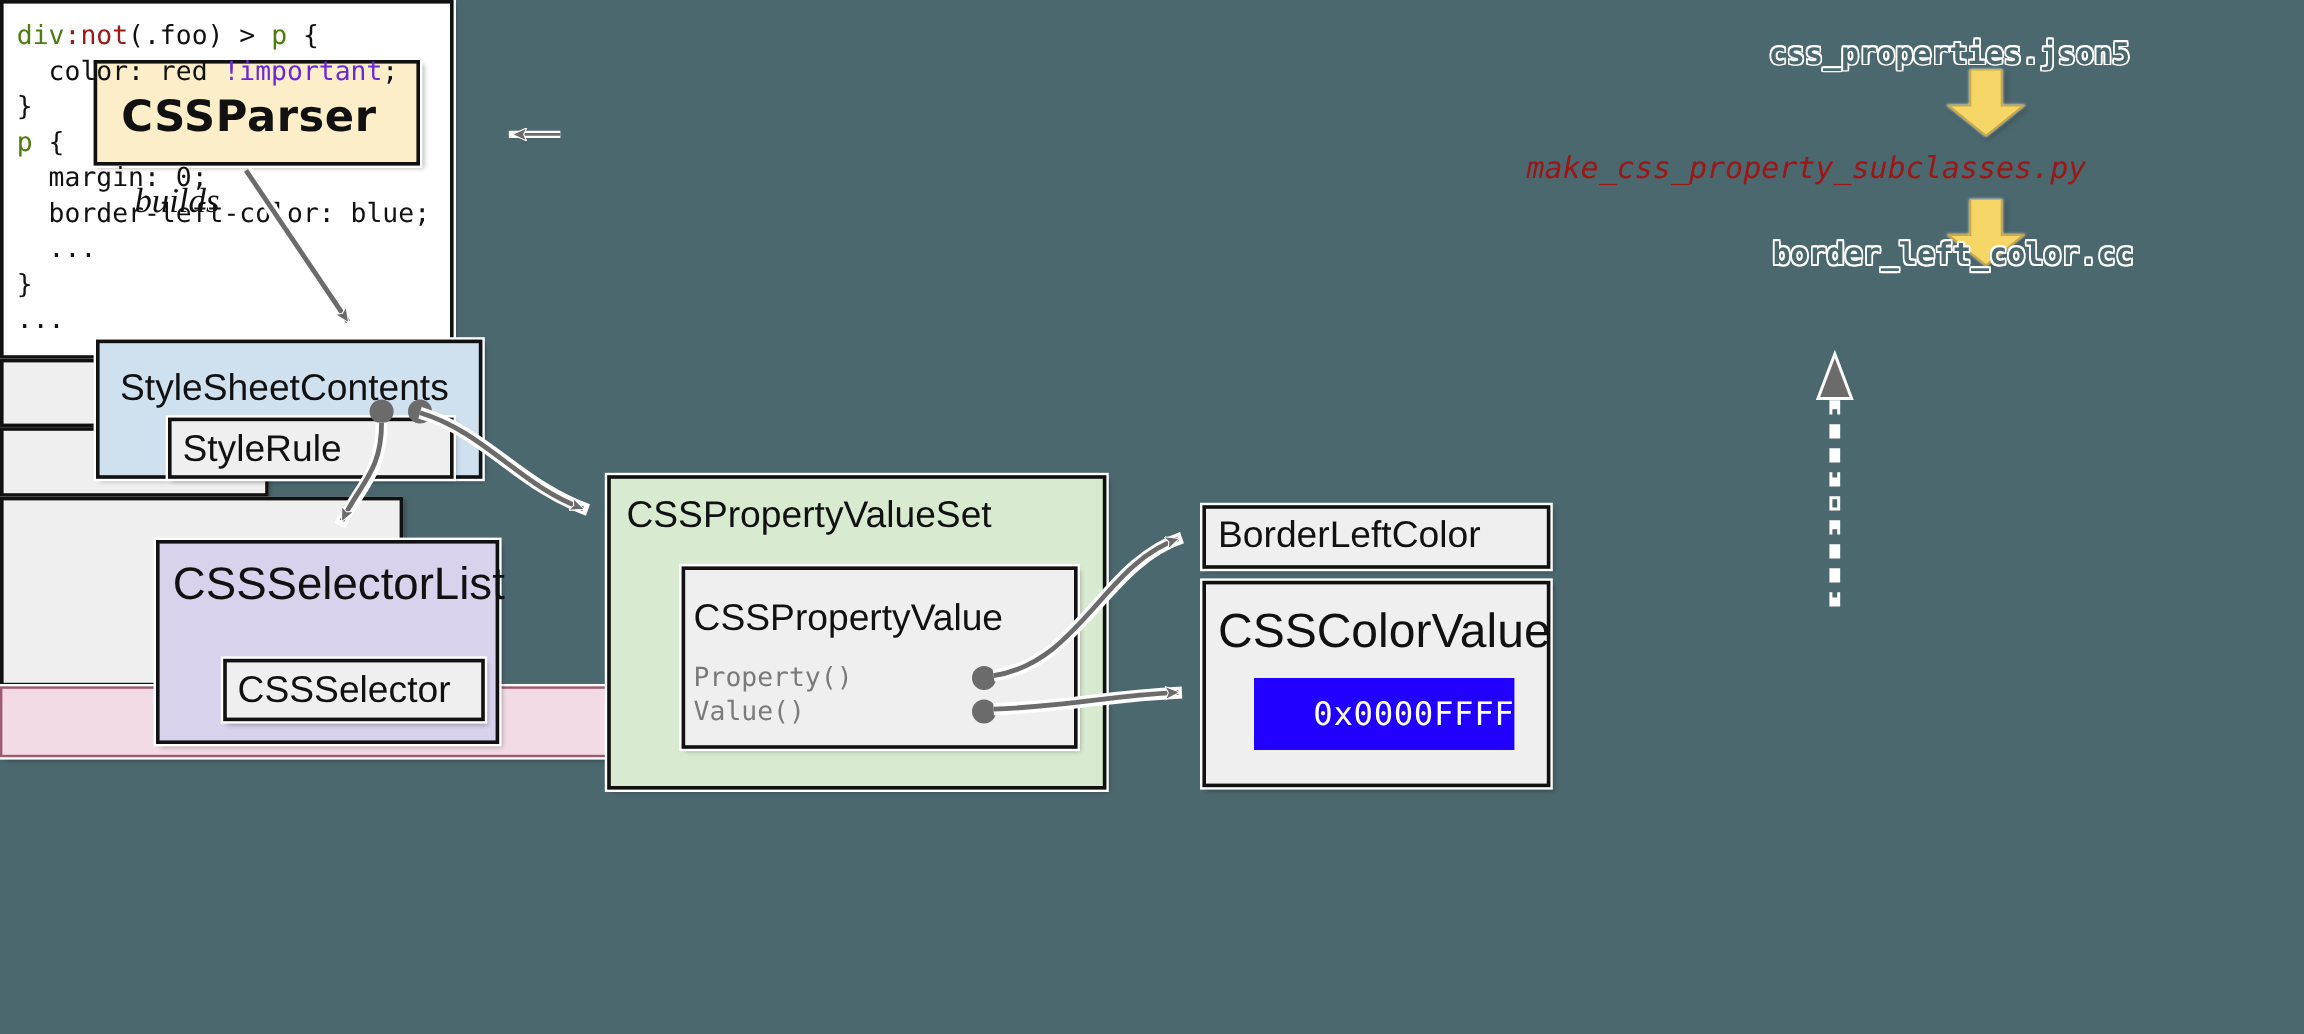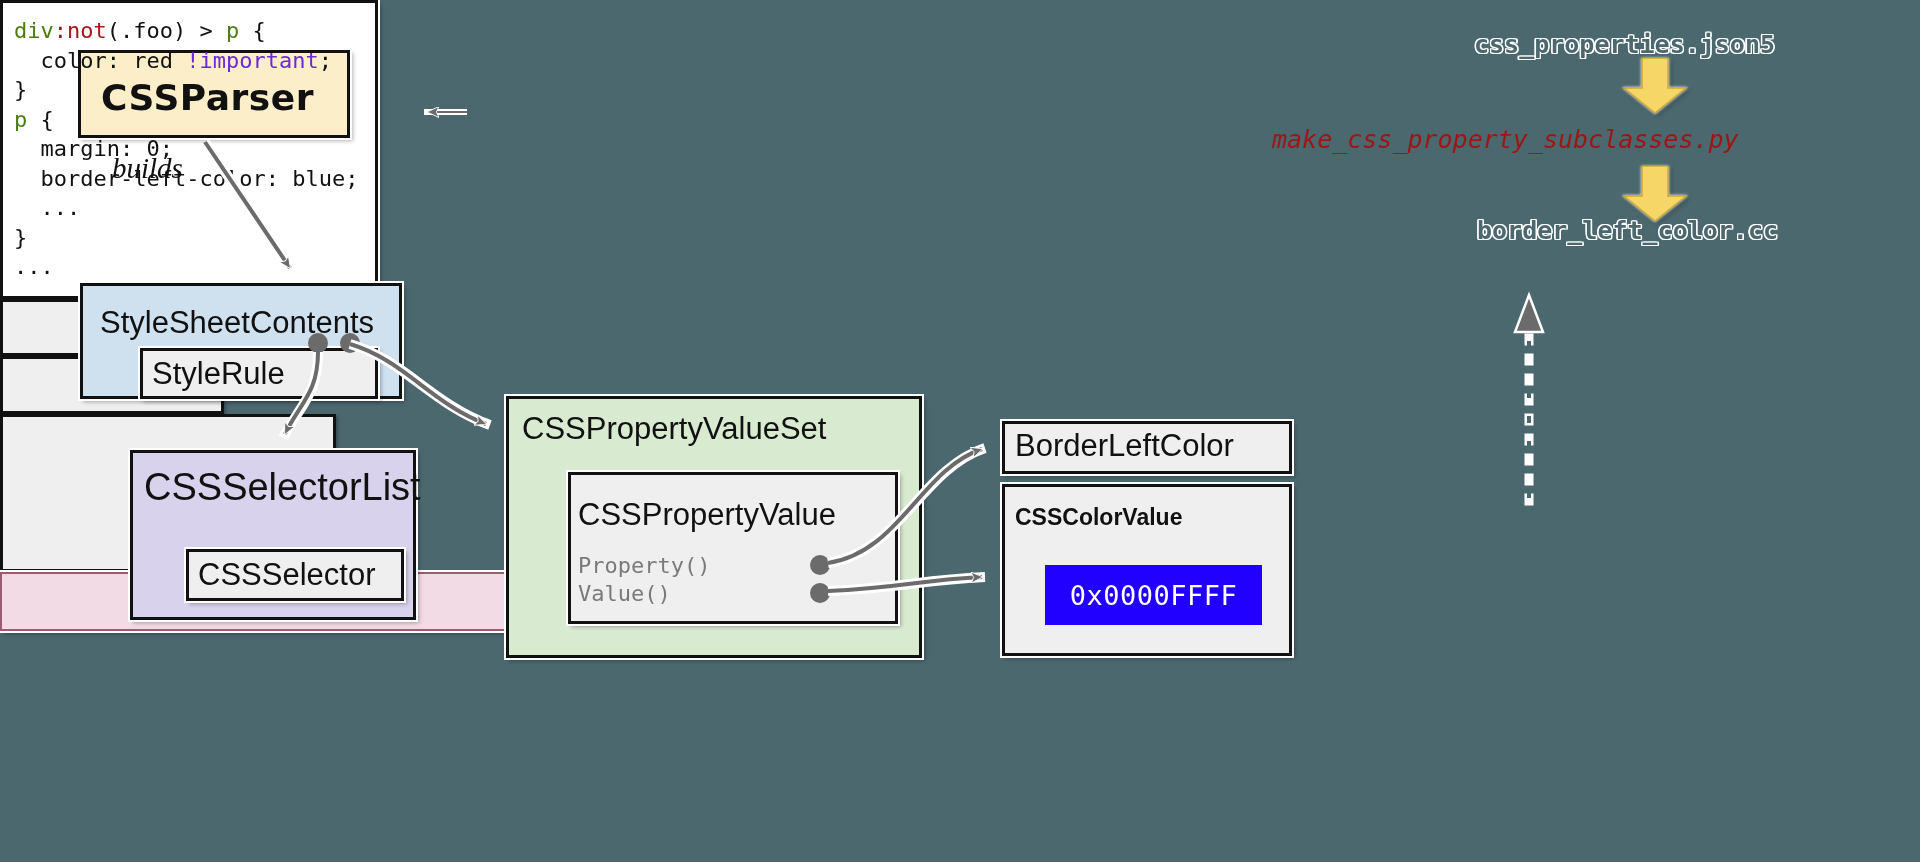--- a/index.html
+++ b/index.html
@@ -136,21 +136,21 @@
   
   #blc-box {
     left: 1002px; top: 421px; width: 290px; height: 53px;
     background: #efefef;
   }
   #blc-label { left: 1015px; top: 428px; font-size: 31px; }
   #ccv-box {
     left: 1002px; top: 484px; width: 290px; height: 172px;
     background: #efefef;
   }
-  #ccv-label { left: 1015px; top: 504px; font-size: 23px; font-weight: bold; }
+  #ccv-label { left: 1015px; top: 504px; font-size: 40px; }
   #color-swatch {
     position: absolute;
     left: 1045px; top: 565px; width: 217px; height: 60px;
     background: #2200ff;
     display: flex; align-items: center; justify-content: center;
   }
   #color-hex {
     font-family: "DejaVu Sans Mono", monospace;
     font-size: 27px; color: #ffffff; letter-spacing: 0.5px;
   }
@@ -161,21 +161,21 @@
     font-family: "DejaVu Sans Mono", monospace;
     font-size: 25px; font-weight: bold;
     color: #4c686f;
     text-shadow: -1.3px -1.3px 0 #ffffff, 1.3px -1.3px 0 #ffffff,
                  -1.3px 1.3px 0 #ffffff, 1.3px 1.3px 0 #ffffff,
                  0 -1.4px 0 #fff, 0 1.4px 0 #fff,
                  -1.4px 0 0 #fff, 1.4px 0 0 #fff;
     white-space: nowrap;
   }
   #json5-label { left: 1474px; top: 30px; }
-  #cc-label { left: 1477px; top: 197px; margin-top: 19px; }
+  #cc-label { left: 1477px; top: 197px; }
   #script-box {
     left: 1248px; top: 113px; width: 620px; height: 55px;
     background: #f2dbe4;
     border: 2px solid #9c5b70;
     box-shadow: 0 0 0 2px #ffffff, 3px 3px 4px rgba(0,0,0,0.30);
   }
   #script-label {
     position: absolute; left: 1272px; top: 125px;
     font-family: "DejaVu Sans Mono", monospace;
     font-size: 25px; color: #9c1616; white-space: nowrap; font-style: italic;
@@ -238,21 +238,21 @@
   <div class="title" id="cpv-label">CSSPropertyValue</div>
   <div class="accessor" id="prop-accessor">Property()</div>
   <div class="accessor" id="val-accessor">Value()</div>
   <div class="dot" id="prop-dot"></div>
   <div class="dot" id="val-dot"></div>
 
   <div class="box" id="blc-box"></div>
   <div class="title" id="blc-label">BorderLeftColor</div>
   <div class="box" id="ccv-box"></div>
   <div class="title" id="ccv-label">CSSColorValue</div>
-  <div id="color-swatch" style="background: rgb(34, 0, 255);">
+  <div id="color-swatch" style="background: rgb(34, 0, 255); justify-content: flex-end;">
     <span id="color-hex">0x0000FFFF</span>
   </div>
 
   <div class="outline-text" id="json5-label">css_properties.json5</div>
 
   <svg class="yellow-arrow" id="yarrow-top" viewBox="0 0 66 56">
     <polygon points="20,0 46,0 46,30 64,30 33,55 2,30 20,30" fill="#f6d666" stroke="#c9a93a" stroke-width="1.5"></polygon>
   </svg>
 
   <div id="script-box" style="background: rgb(242, 219, 228);"></div>

